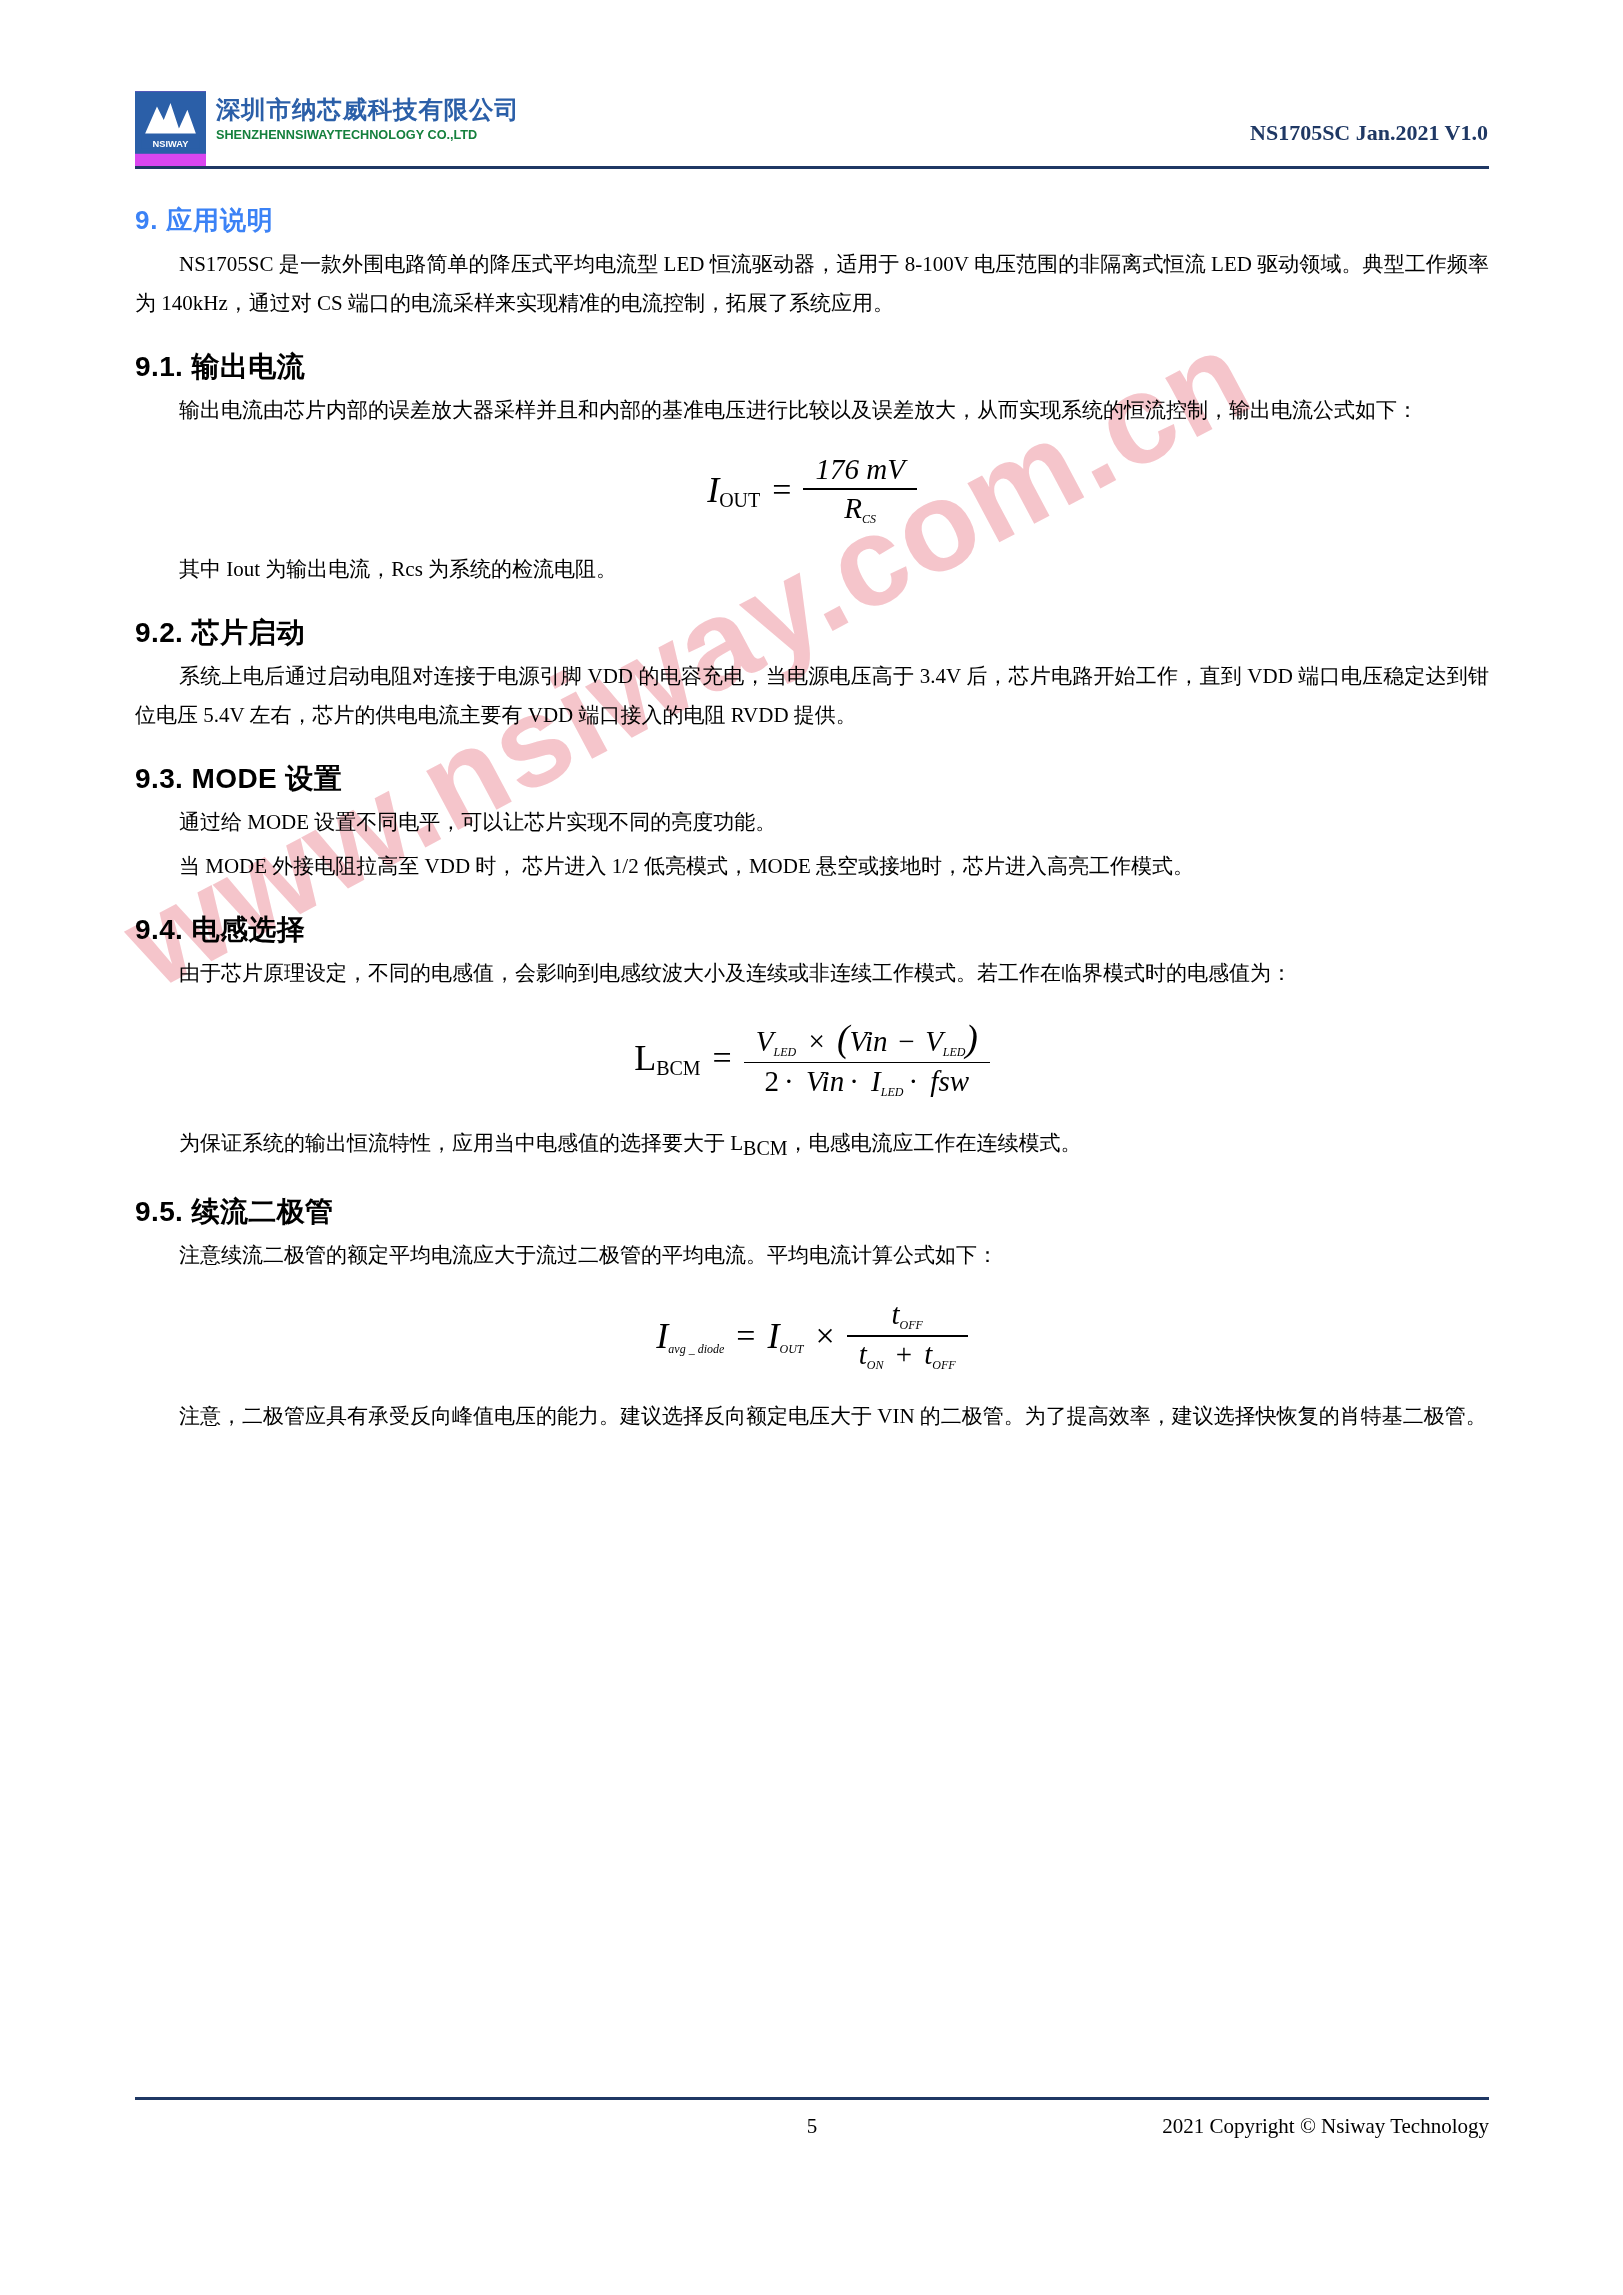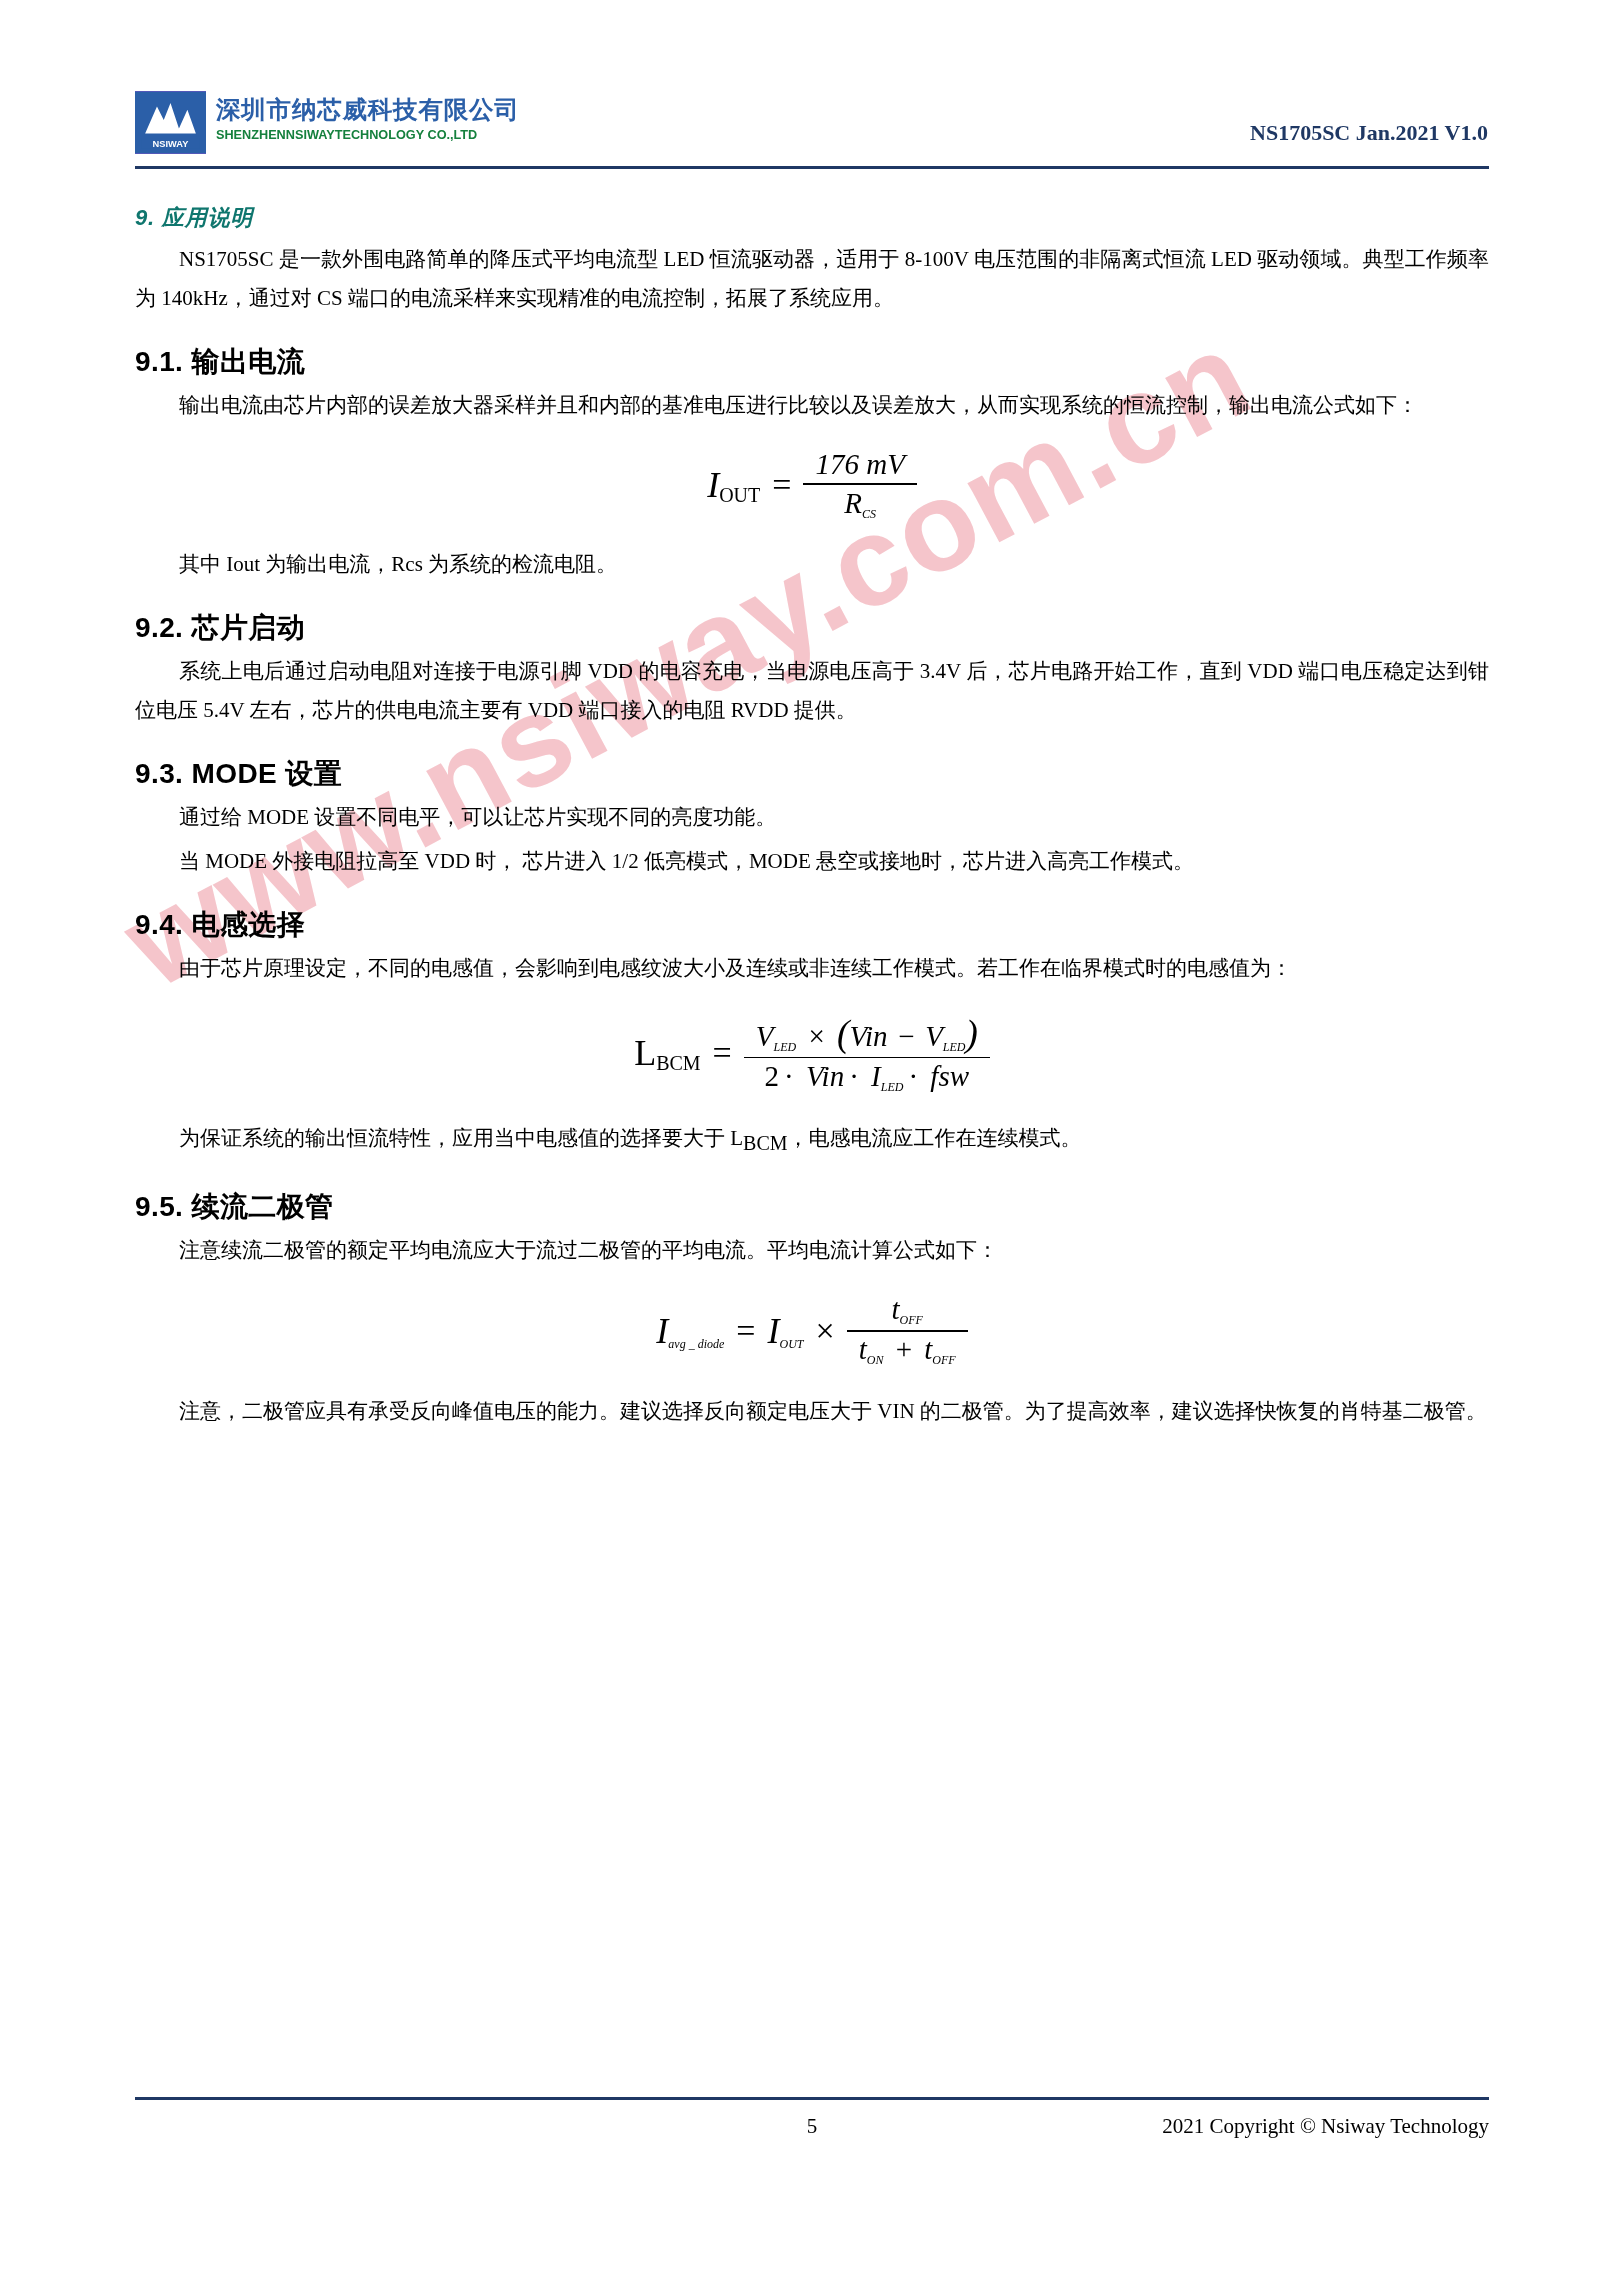--- a/index.html
+++ b/index.html
@@ -65,21 +65,21 @@
     width: 1354px;
     height: 3.4px;
     background: #1f3864;
     z-index: 10;
   }
   .logo-mark {
     position: absolute;
     left: 0px;
     top: 0px;
     width: 71px;
-    height: 63px;
+    height: 77px;
     background: #d946ef;
     display: block;
   }
   .logo-mark svg { display: block; }
   .logo-cn {
     position: absolute;
     left: 81px;
     top: 1.7px;
     font-family: "Liberation Sans", sans-serif;
     font-size: 24.5px;
@@ -112,26 +112,25 @@
   
   .content {
     position: absolute;
     left: 135px;
     top: 186px;
     width: 1354px;
     z-index: 8;
   }
   h1.sec {
     font-family: "Liberation Sans", sans-serif;
-    font-size: 22px;
-    font-weight: bold;
-    color: #0f766e;
+    font-size: 26px;
+    font-weight: bold;
+    color: #3b82f6;
     margin: 17px 0 6.8px 0;
     letter-spacing: 0.8px;
-    font-style: italic;
   }
   h2.sub {
     font-family: "Liberation Sans", sans-serif;
     font-size: 28px;
     font-weight: bold;
     color: #000;
     margin: 25px 0 3.4px 0;
     letter-spacing: 0.4px;
   }
   p.body {

